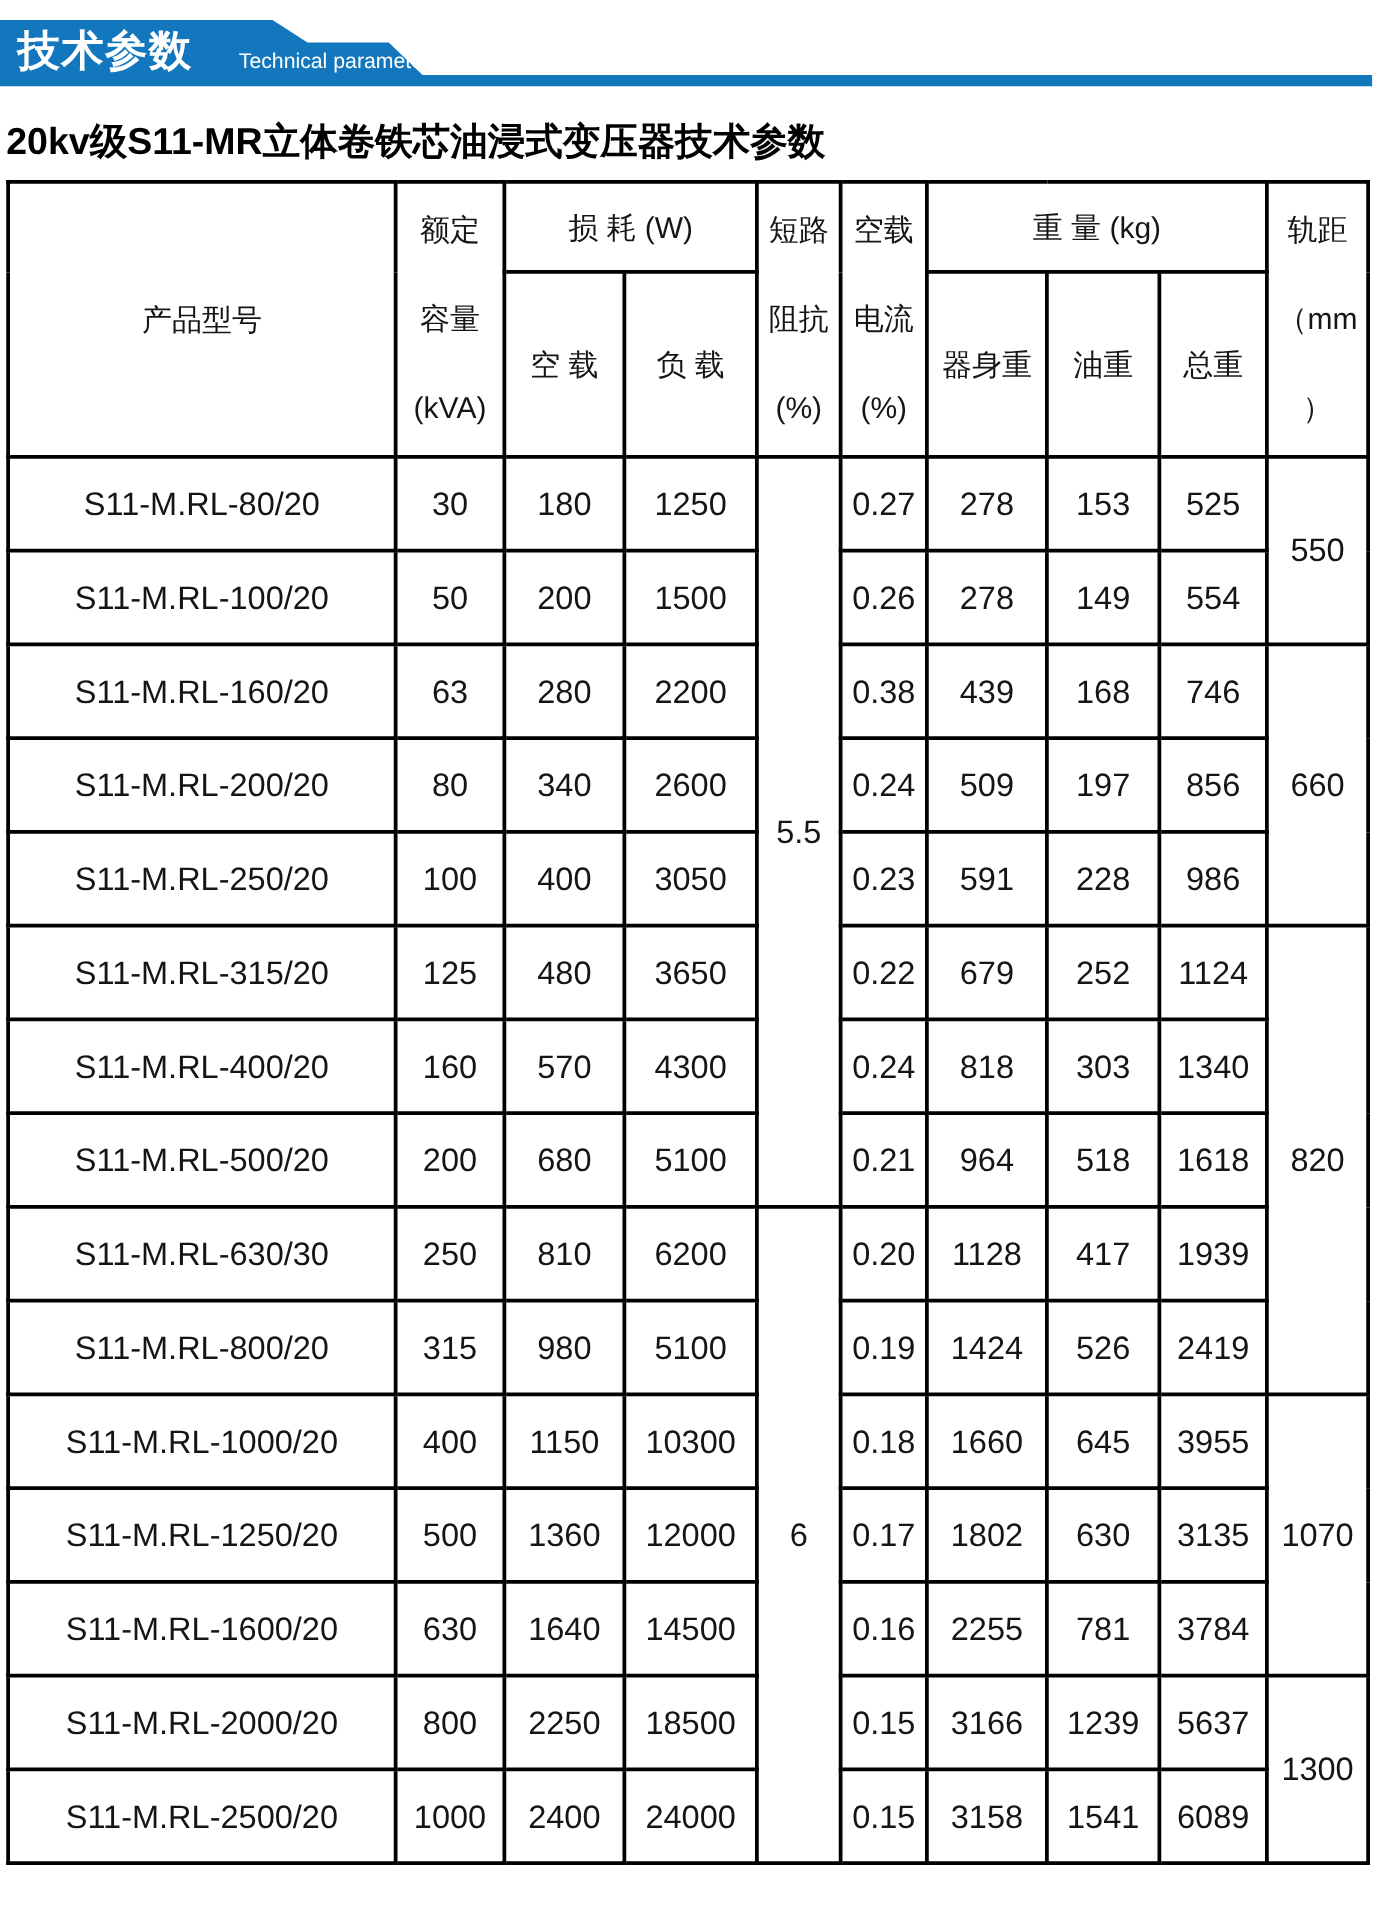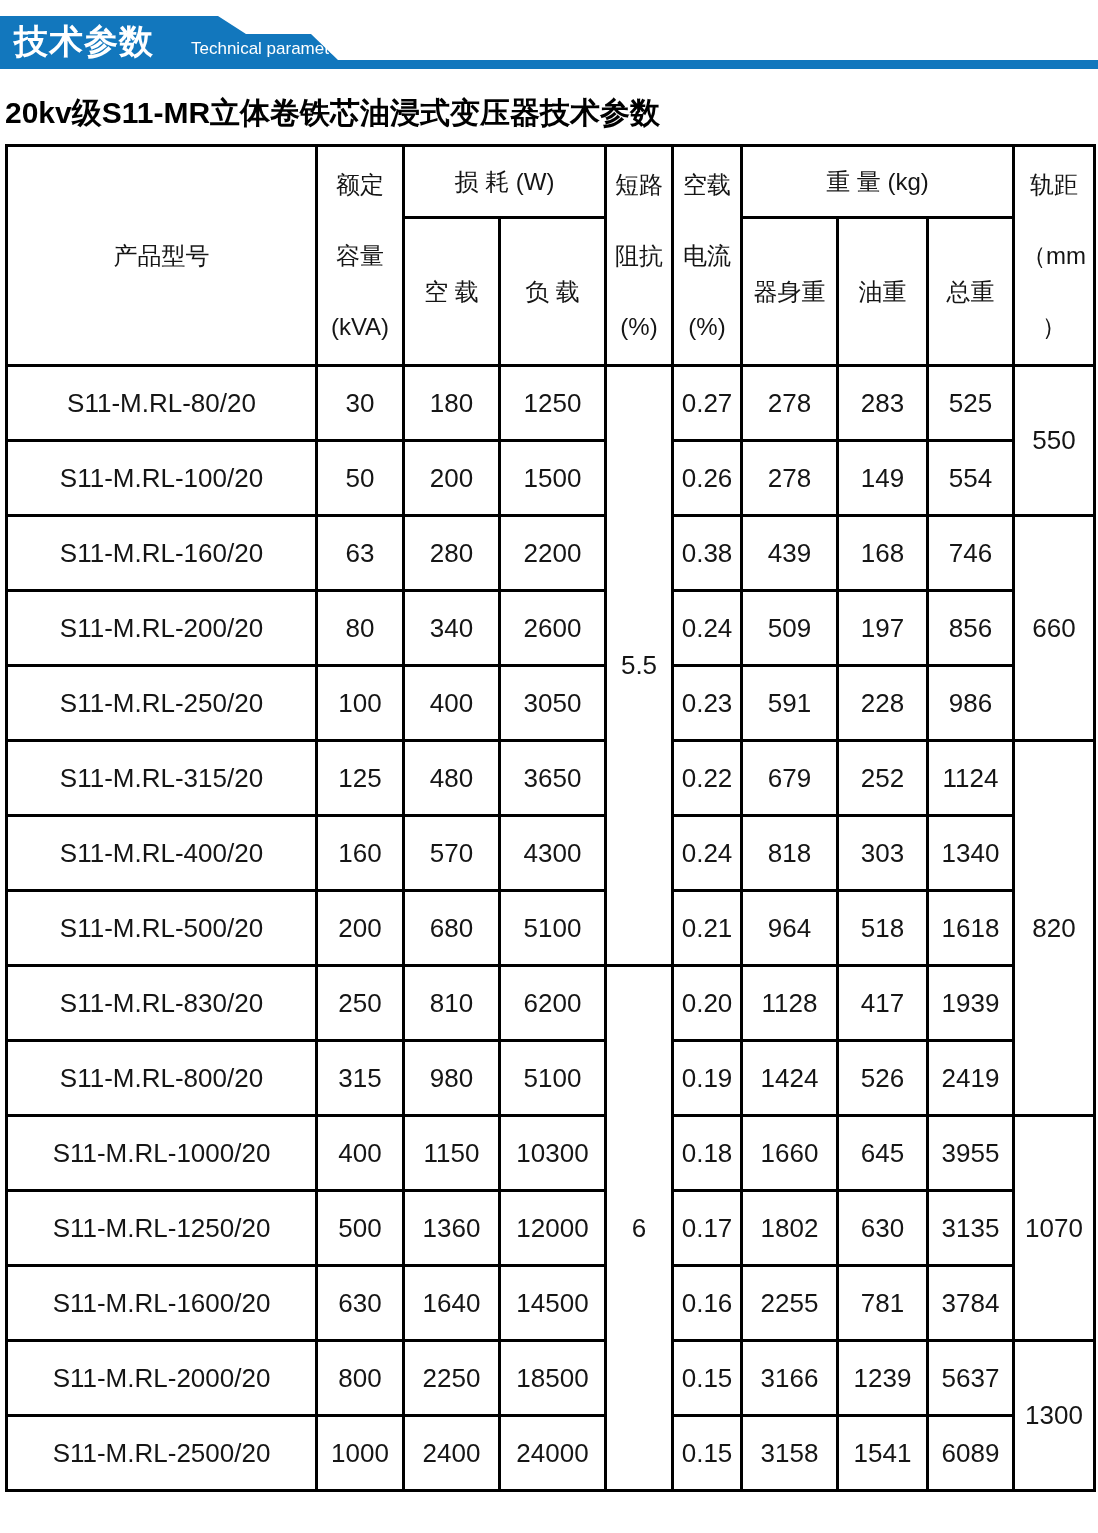--- a/index.html
+++ b/index.html
@@ -137,21 +137,21 @@
   </tr>
 
   <tr class="drow">
     <td class="dc">S11-M.RL-80/20</td>
     <td class="dc">30</td>
     <td class="dc">180</td>
     <td class="dc">1250</td>
     <td class="dc" rowspan="8">5.5</td>
     <td class="dc">0.27</td>
     <td class="dc">278</td>
-    <td class="dc">283</td>
+    <td class="dc">153</td>
     <td class="dc">525</td>
     <td class="dc" rowspan="2">550</td>
   </tr>
 
   <tr class="drow">
     <td class="dc">S11-M.RL-100/20</td>
     <td class="dc">50</td>
     <td class="dc">200</td>
     <td class="dc">1500</td>
     <td class="dc">0.26</td>
@@ -222,21 +222,21 @@
     <td class="dc">200</td>
     <td class="dc">680</td>
     <td class="dc">5100</td>
     <td class="dc">0.21</td>
     <td class="dc">964</td>
     <td class="dc">518</td>
     <td class="dc">1618</td>
   </tr>
 
   <tr class="drow">
-    <td class="dc">S11-M.RL-830/20</td>
+    <td class="dc">S11-M.RL-630/30</td>
     <td class="dc">250</td>
     <td class="dc">810</td>
     <td class="dc">6200</td>
     <td class="dc" rowspan="7">6</td>
     <td class="dc">0.20</td>
     <td class="dc">1128</td>
     <td class="dc">417</td>
     <td class="dc">1939</td>
   </tr>
 

